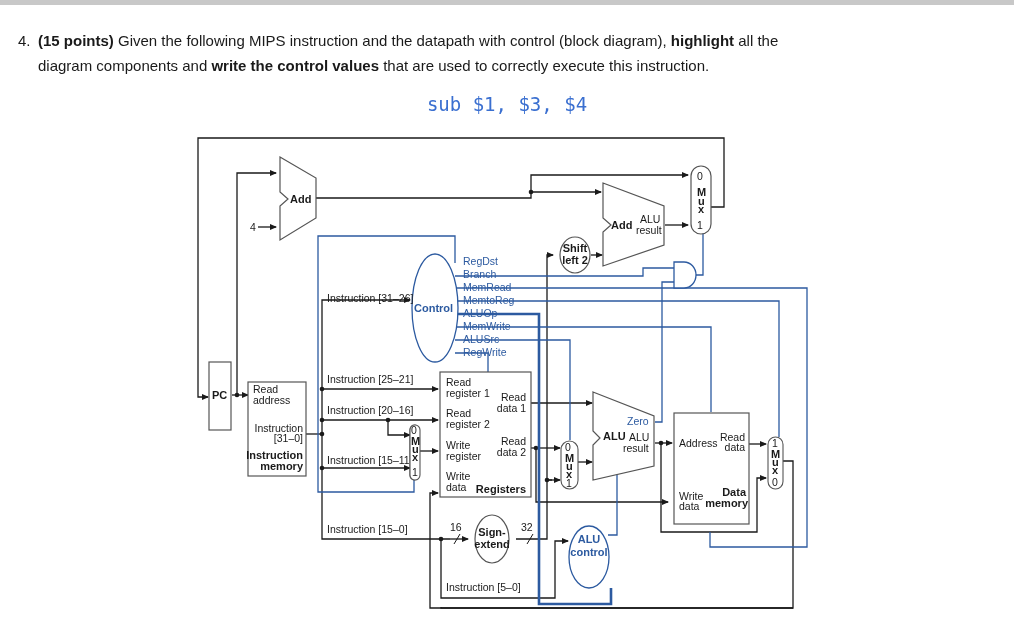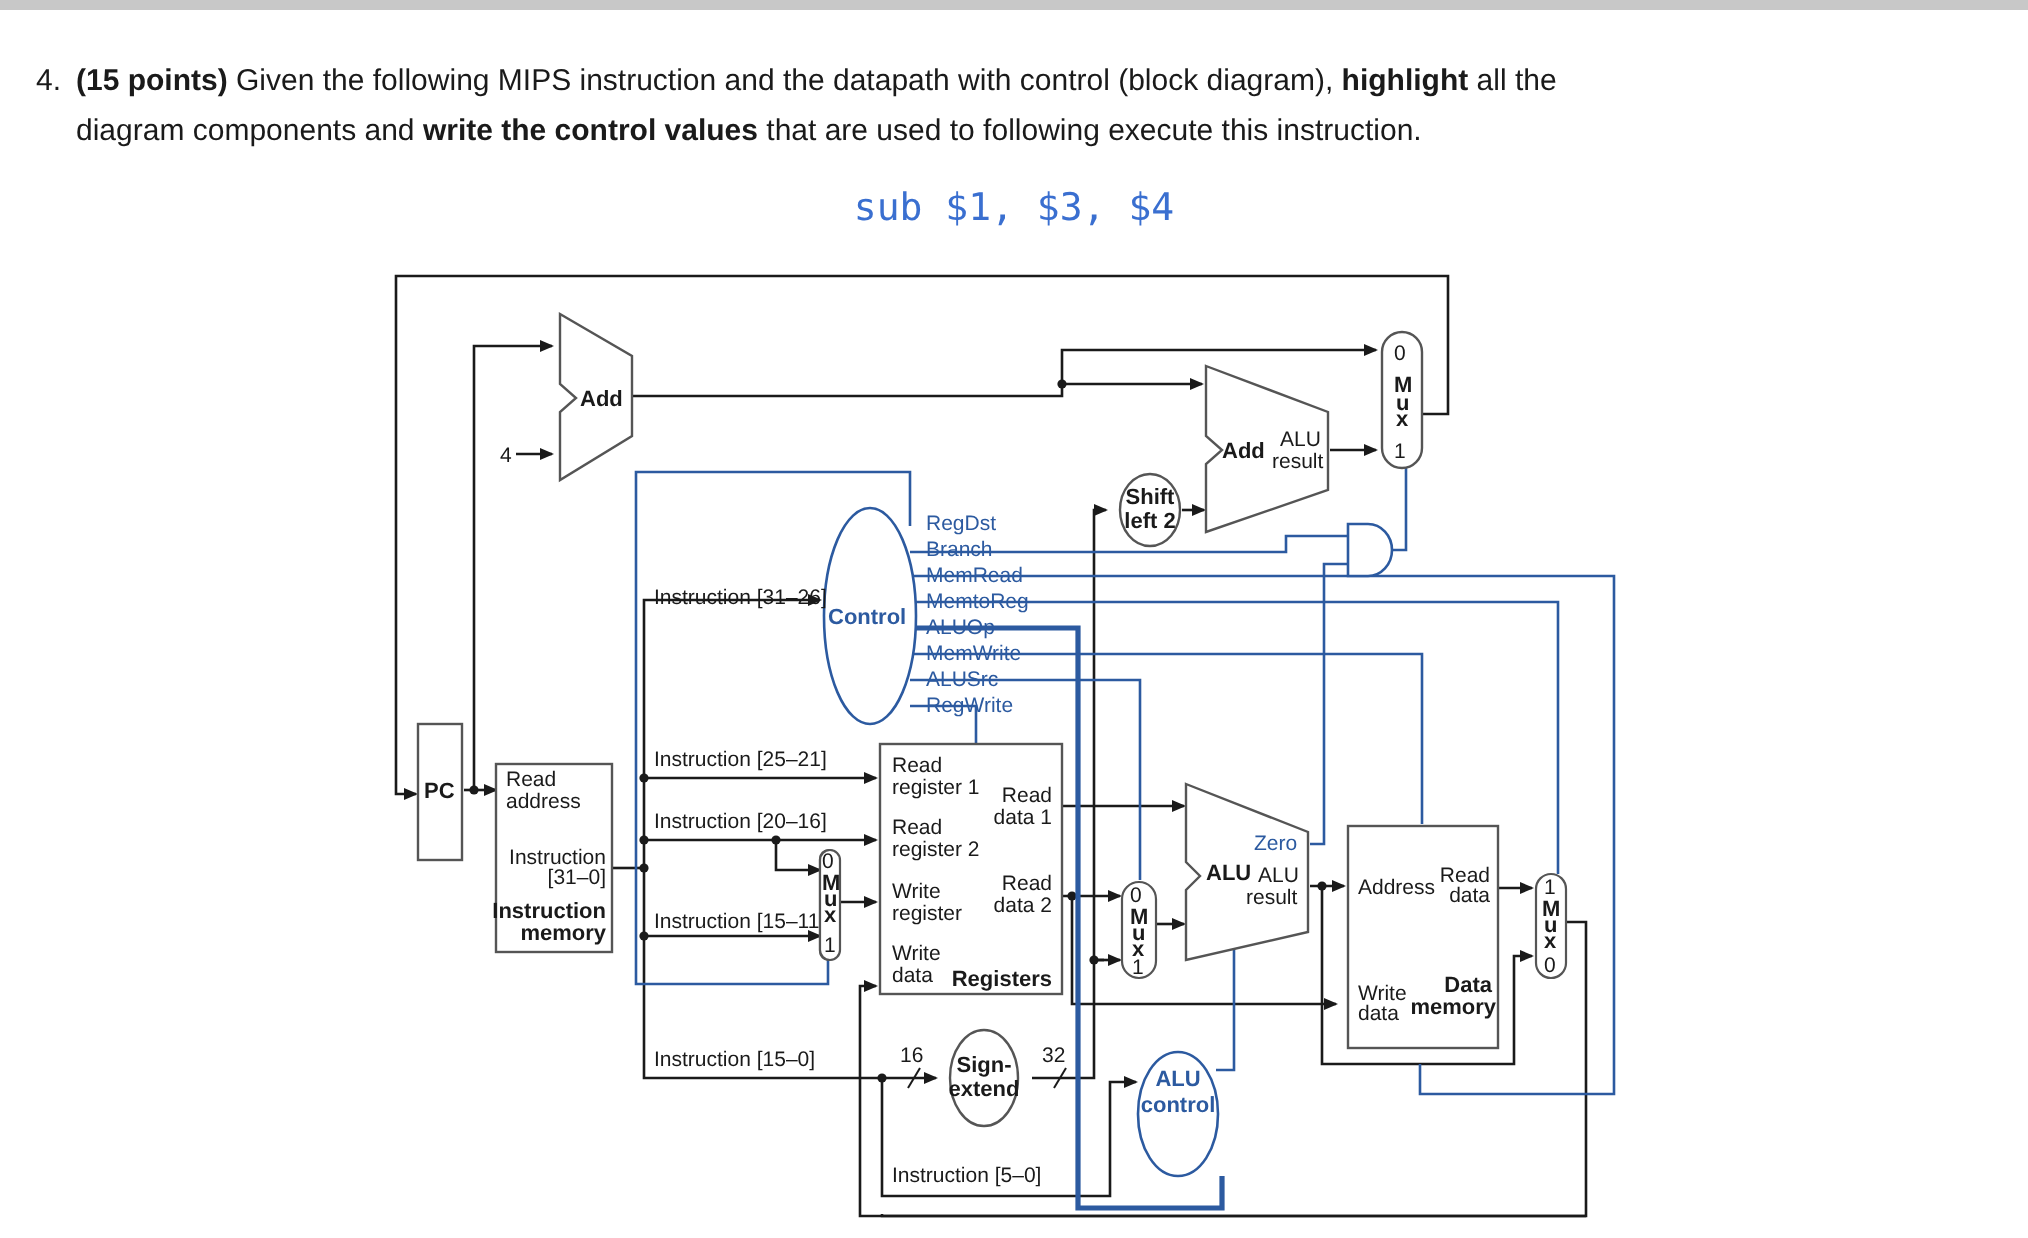--- a/index.html
+++ b/index.html
@@ -19,21 +19,21 @@
   .lblb { font-size: 11px; fill: #1a1a1a; font-weight: bold; }
   .blue { fill: #2c5aa0; }
 </style>
 </head>
 <body>
 
 <div class="topbar"></div>
 
 <div class="question">
   <div><span class="num">4.</span><b>(15 points)</b><span> Given the following MIPS instruction and the datapath with control (block diagram), </span><b>highlight</b><span> all the</span></div>
-  <div class="indent"><span>diagram components and </span><b>write the control values</b><span> that are used to following execute this instruction.</span></div>
+  <div class="indent"><span>diagram components and </span><b>write the control values</b><span> that are used to correctly execute this instruction.</span></div>
 </div>
 
 <div class="instr">sub $1, $3, $4</div>
 
 <svg id="diagram" width="1014" height="619" viewBox="0 0 1014 619">
   <defs>
     <marker id="ar" markerWidth="7" markerHeight="6" refX="6" refY="3" orient="auto" markerUnits="userSpaceOnUse">
       <path d="M0,0 L7,3 L0,6 z" fill="#1a1a1a"></path>
     </marker>
   </defs>

